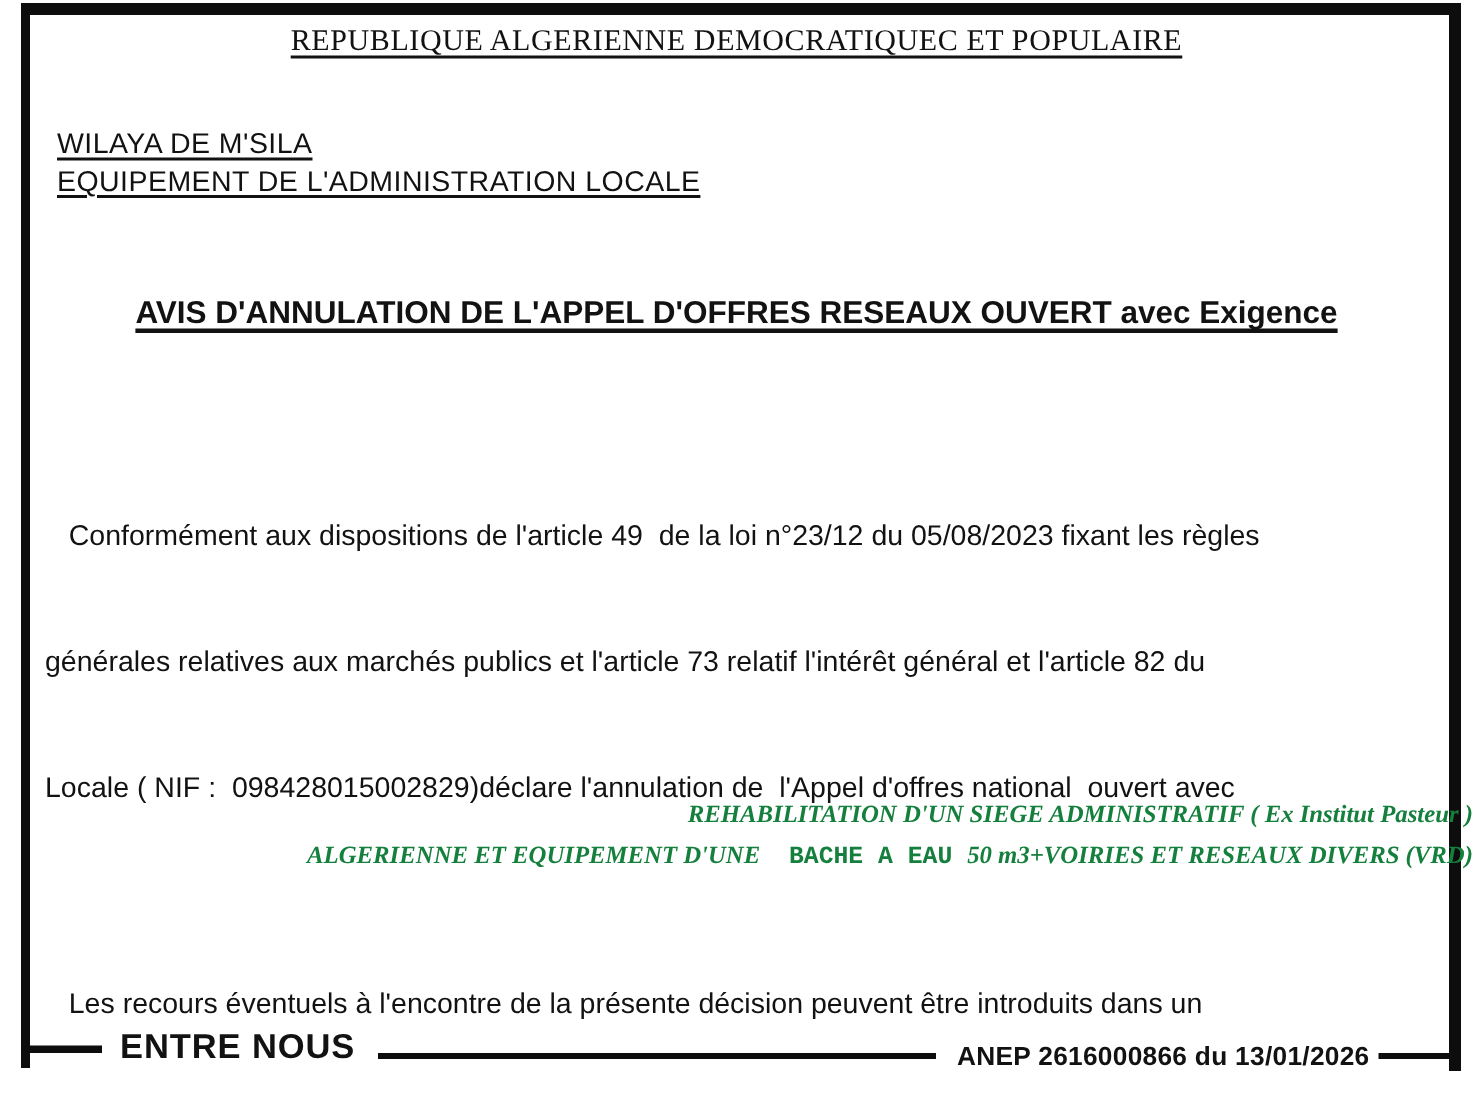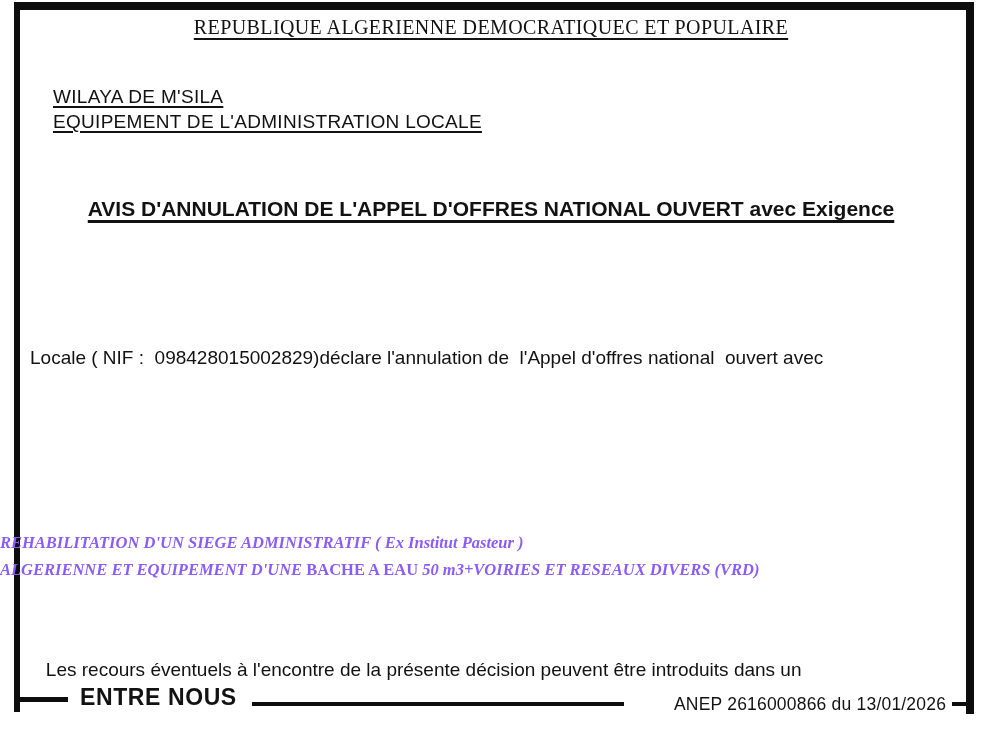--- a/index.html
+++ b/index.html
@@ -16,74 +16,76 @@
   .b-stub   { left:16px;  top:697px; width:52px; height:5px; background:#0d0d0d; }
   .b-mid    { left:252px; top:702px; width:372px; height:4px; background:#0d0d0d; }
   .b-rseg   { left:906px; top:702px; width:62px; height:4px; background:#0d0d0d; }
 
   .republic {
     left:0; right:0; top:16px; text-align:center;
     font-size:20px; letter-spacing:.4px;
     text-decoration:underline; text-decoration-thickness:2px; text-underline-offset:4px;font-family:Liberation Serif, serif;
   }
   .org-line { left:38px; font-size:19px; letter-spacing:.3px;
-    text-decoration:underline; text-decoration-thickness:2px; text-underline-offset:3px;margin-left:15px; }
+    text-decoration:underline; text-decoration-thickness:2px; text-underline-offset:3px; }
   .wilaya    { top:86px; }
   .direction { top:111px; }
 
   .heading {
     left:0; right:0; top:192px; text-align:center;
     font-size:21px; font-weight:bold; line-height:33px;
   }
   .heading .hl {
     text-decoration:underline; text-decoration-thickness:2.5px; text-underline-offset:4px;
   }
 
   .para { font-size:19px; line-height:28px; white-space:pre-wrap; }
   .p1 { left:30px; top:288px; width:920px; }
   .p2 { left:30px; top:597px; width:920px; line-height:29px; }
   .pline { white-space:pre-wrap; }
 
   .project {
-    left:0; right:0; top:529px; text-align:left;
+    left:0; right:0; top:529px; text-align:right;
     font-family:"Liberation Serif", serif; font-style:italic; font-weight:bold;
-    font-size:16.5px; line-height:27px; color:#8b5cf6;
+    font-size:16.5px; line-height:27px; color:#15803d;
   }
-  .project .plain-sans { font-family:Liberation Serif, serif; font-style:normal; }
+  .project .plain-sans { font-family:Liberation Mono, monospace; font-style:normal;margin-left:15px; }
 
   .footer-journal {
     left:72px; top:684px; font-size:23px; font-weight:bold; 
     letter-spacing:.6px; background:#ffffff; padding:0 8px; z-index:3;
   }
   .footer-anep {
-    left:632px; top:694px; font-size:17.5px; font-weight:normal; letter-spacing:.2px;
-    background:#ffffff; padding:0 6px; z-index:3;margin-left:36px;
+    left:632px; top:694px; font-size:17.5px; font-weight:bold; letter-spacing:.2px;
+    background:#ffffff; padding:0 6px; z-index:3;
   }
 </style>
 </head>
 <body>
 
 <div>
 
   <div class="abs b-top"></div>
   <div class="abs b-left"></div>
   <div class="abs b-right"></div>
   <div class="abs b-stub"></div>
   <div class="abs b-mid"></div>
   <div class="abs b-rseg"></div>
 
   <div class="abs republic">REPUBLIQUE ALGERIENNE DEMOCRATIQUEC ET POPULAIRE</div>
   <div class="abs org-line wilaya">WILAYA DE M'SILA</div>
   <div class="abs org-line direction">EQUIPEMENT DE L'ADMINISTRATION LOCALE</div>
 
   <div class="abs heading">
-    <div><span class="hl">AVIS D'ANNULATION DE L'APPEL D'OFFRES NATIONAL OUVERT avec Exigence</span></div>
+    <div><span class="hl">AVIS D'ANNULATION DE L'APPEL D'OFFRES RESEAUX OUVERT avec Exigence</span></div>
   </div>
 
   <div class="abs para p1">
+    <div class="pline"><span>   Conformément aux dispositions de l'article 49  de la loi n°23/12 du 05/08/2023 fixant les règles</span></div>
+    <div class="pline"><span>générales relatives aux marchés publics et l'article 73 relatif l'intérêt général et l'article 82 du</span></div>
     <div class="pline"><span>Locale ( NIF :  098428015002829)déclare l'annulation de  l'Appel d'offres national  ouvert avec</span></div>
     
     
   </div>
 
   <div class="abs project">
     <div>REHABILITATION D'UN SIEGE ADMINISTRATIF ( Ex Institut Pasteur )</div>
     <div><span>ALGERIENNE ET EQUIPEMENT D'UNE </span><span class="plain-sans">BACHE A EAU </span><span>50 m3+VOIRIES ET RESEAUX DIVERS (VRD)</span></div>
   </div>
 

